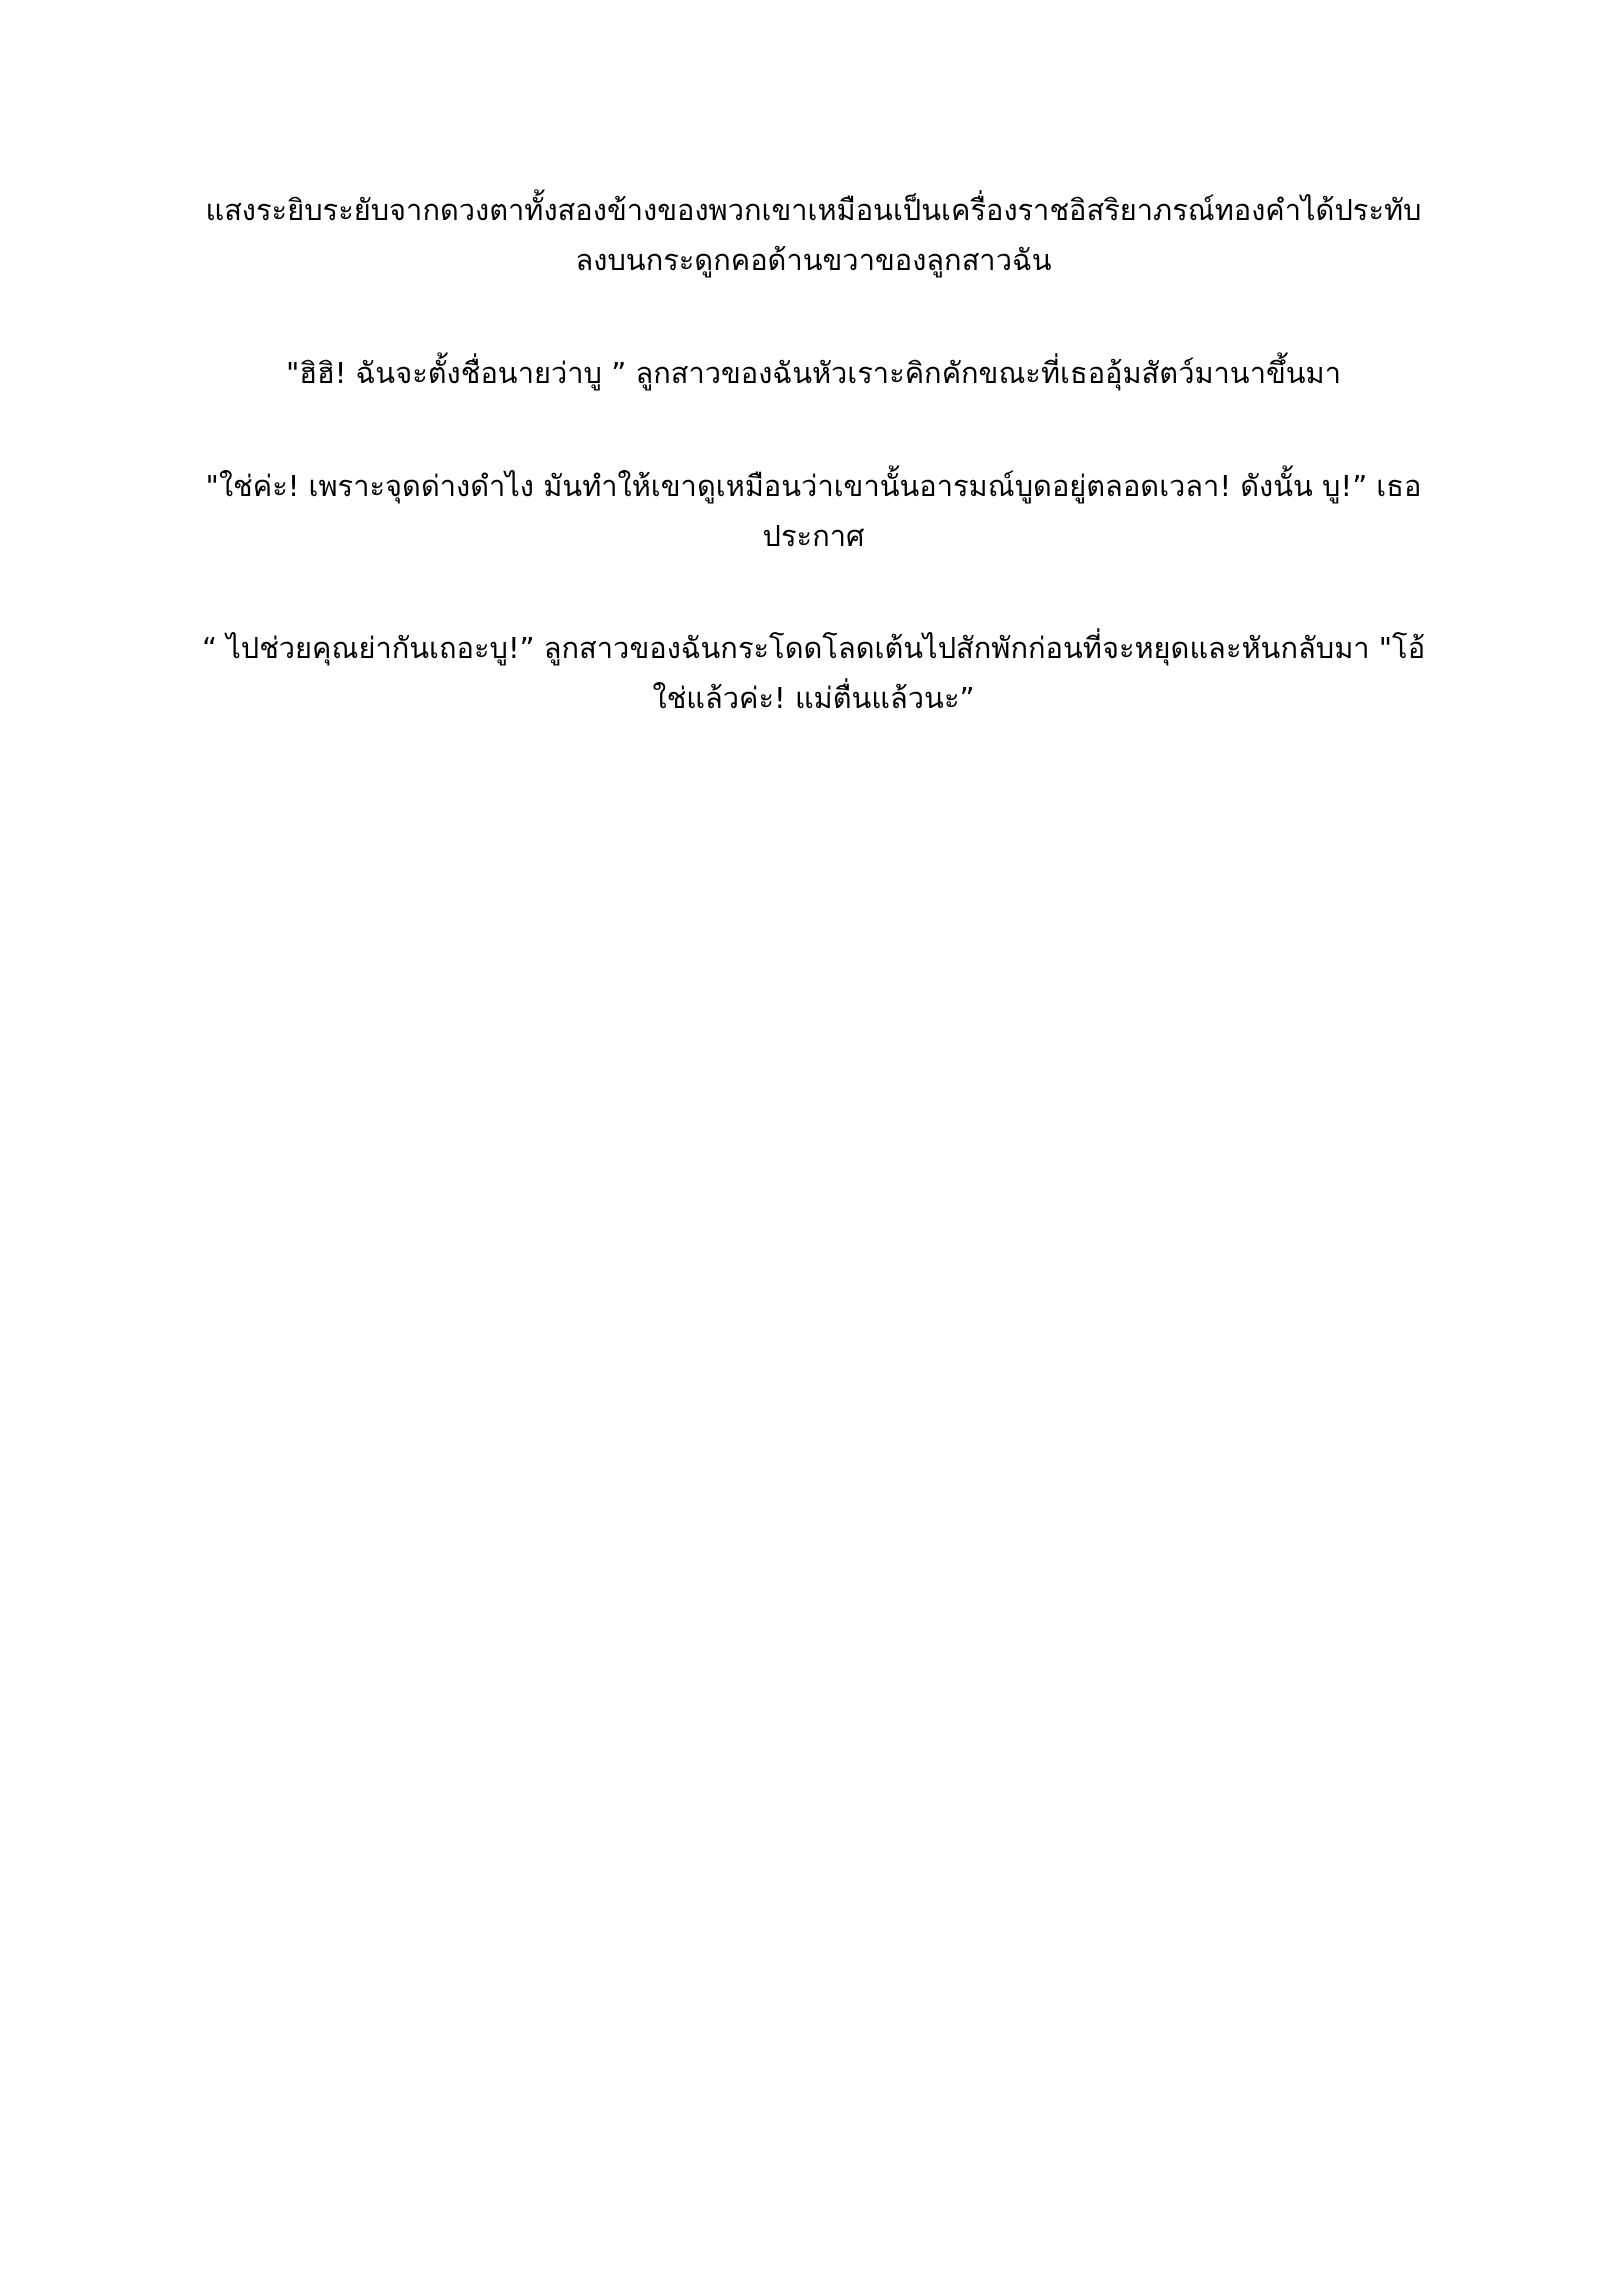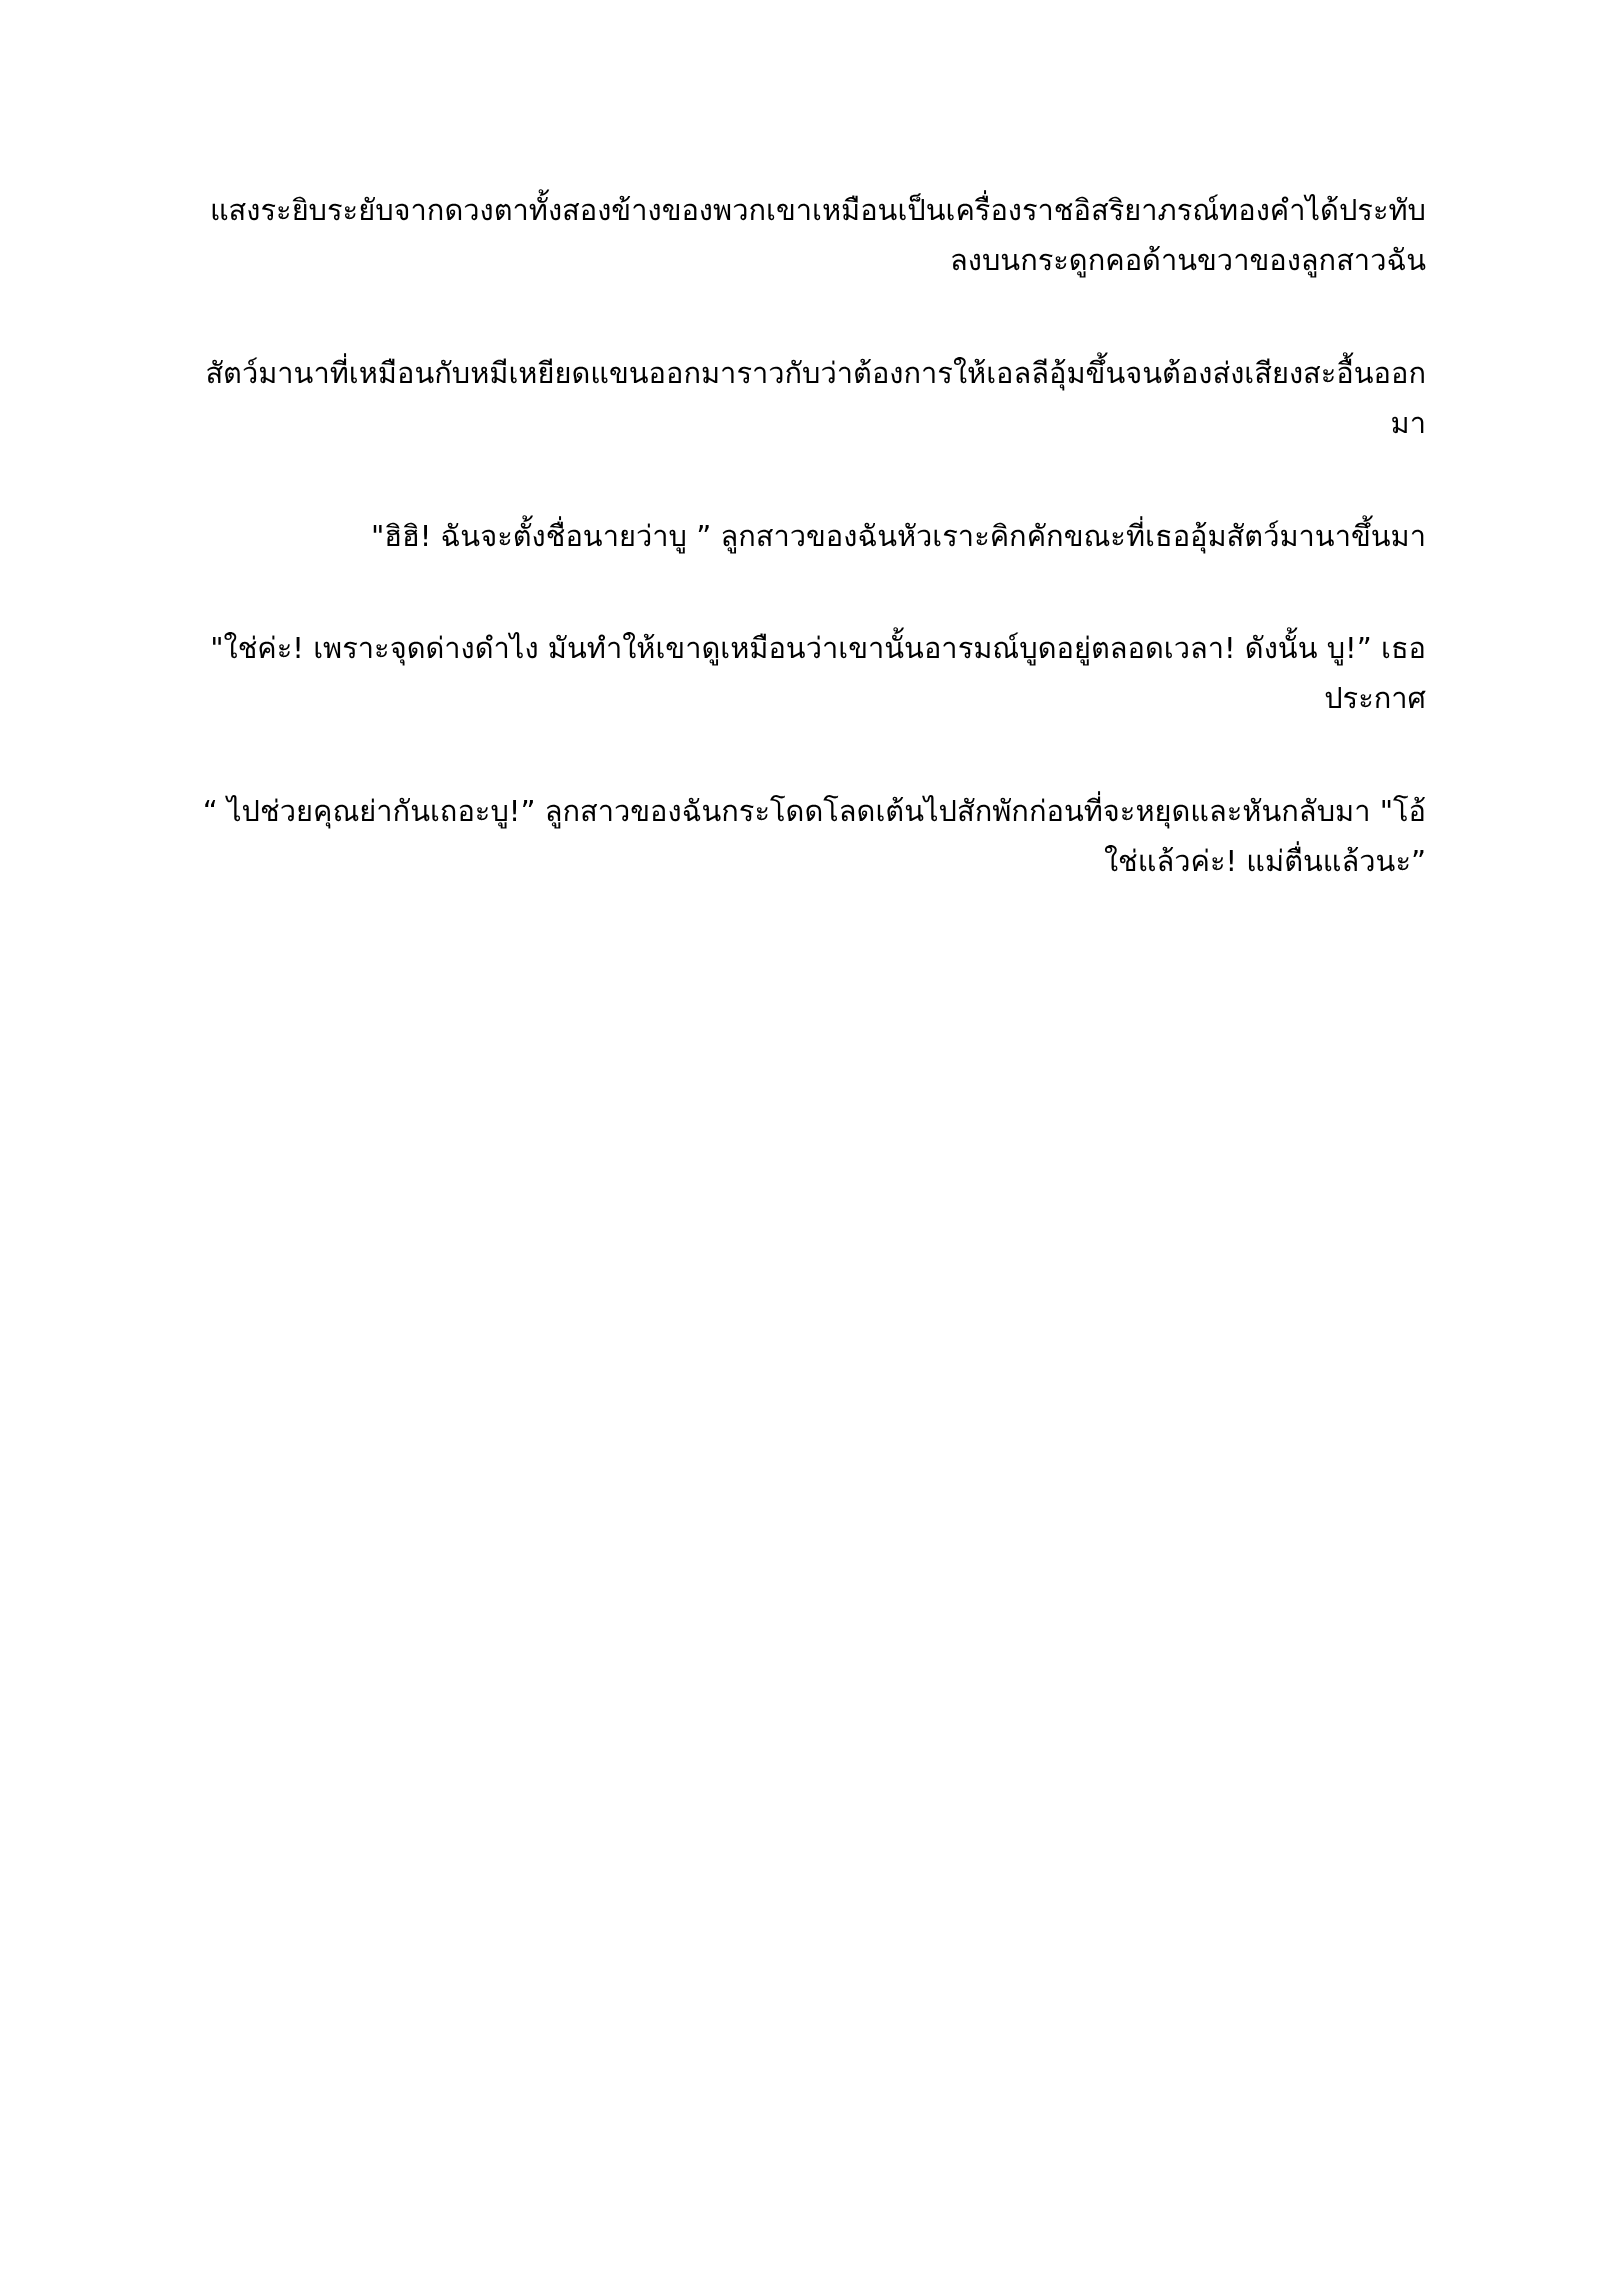--- a/index.html
+++ b/index.html
@@ -22,33 +22,32 @@
     box-sizing: border-box;
     padding: 186px 196px 0 201px;
   }
   .doc-body {
     width: 1225px;
   }
   .para {
     font-size: 29px;
     line-height: 1.72;
     margin: 0 0 63px 0;
-    text-align: right;
+    text-align: center;
     word-break: break-word;
     white-space: pre-wrap;
   }
   .para:last-child {
     margin-bottom: 0;
   }
 </style>
 </head>
 <body>
 
 <div class="page">
   <div class="doc-body">
     <p class="para">แสงระยิบระยับจากดวงตาทั้งสองข้างของพวกเขาเหมือนเป็นเครื่องราชอิสริยาภรณ์ทองคำได้ประทับลงบนกระดูกคอด้านขวาของลูกสาวฉัน</p>
-    <p class="para">สัตว์มานาที่เหมือนกับหมีเหยียดแขนออกมาราวกับว่าต้องการให้เอลลีอุ้มขึ้นจนต้องส่งเสียงสะอื้นออกมา</p>
     <p class="para">"ฮิฮิ! ฉันจะตั้งชื่อนายว่าบู ” ลูกสาวของฉันหัวเราะคิกคักขณะที่เธออุ้มสัตว์มานาขึ้นมา</p>
     <p class="para">"ใช่ค่ะ! เพราะจุดด่างดำไง มันทำให้เขาดูเหมือนว่าเขานั้นอารมณ์บูดอยู่ตลอดเวลา! ดังนั้น บู!” เธอประกาศ</p>
     <p class="para">“ ไปช่วยคุณย่ากันเถอะบู!” ลูกสาวของฉันกระโดดโลดเต้นไปสักพักก่อนที่จะหยุดและหันกลับมา "โอ้ใช่แล้วค่ะ! แม่ตื่นแล้วนะ”</p>
   </div>
 </div>
 
 
 </body></html>

